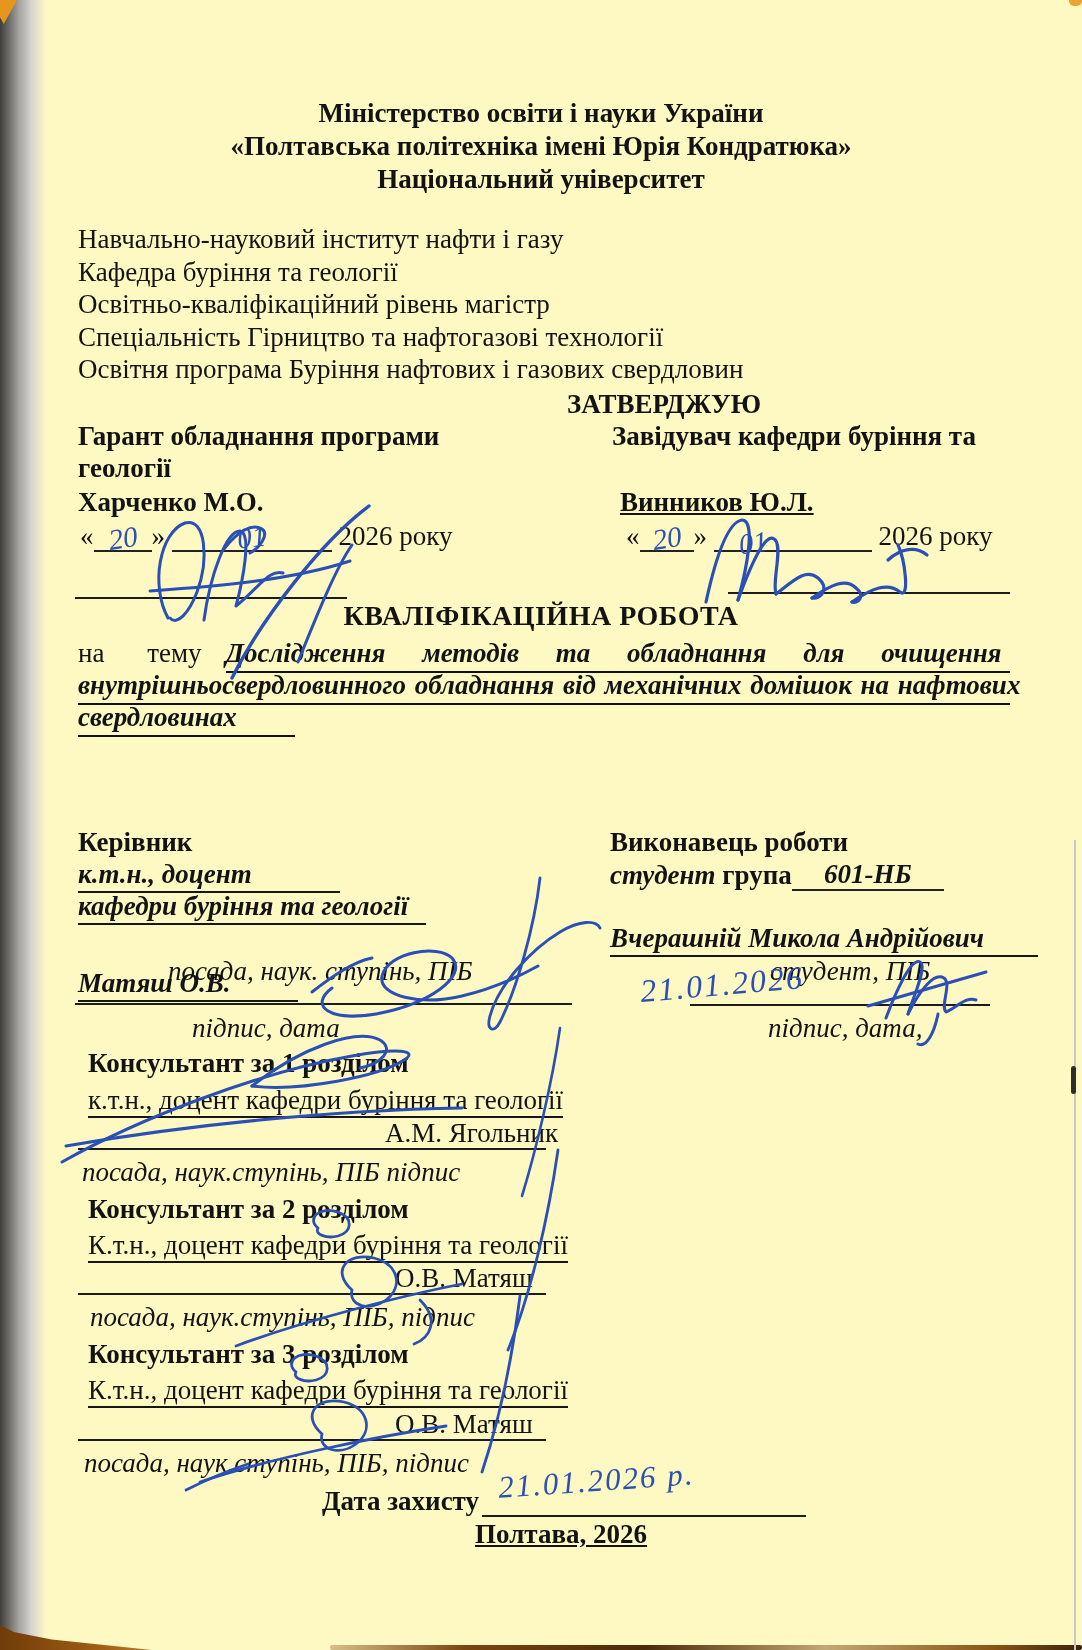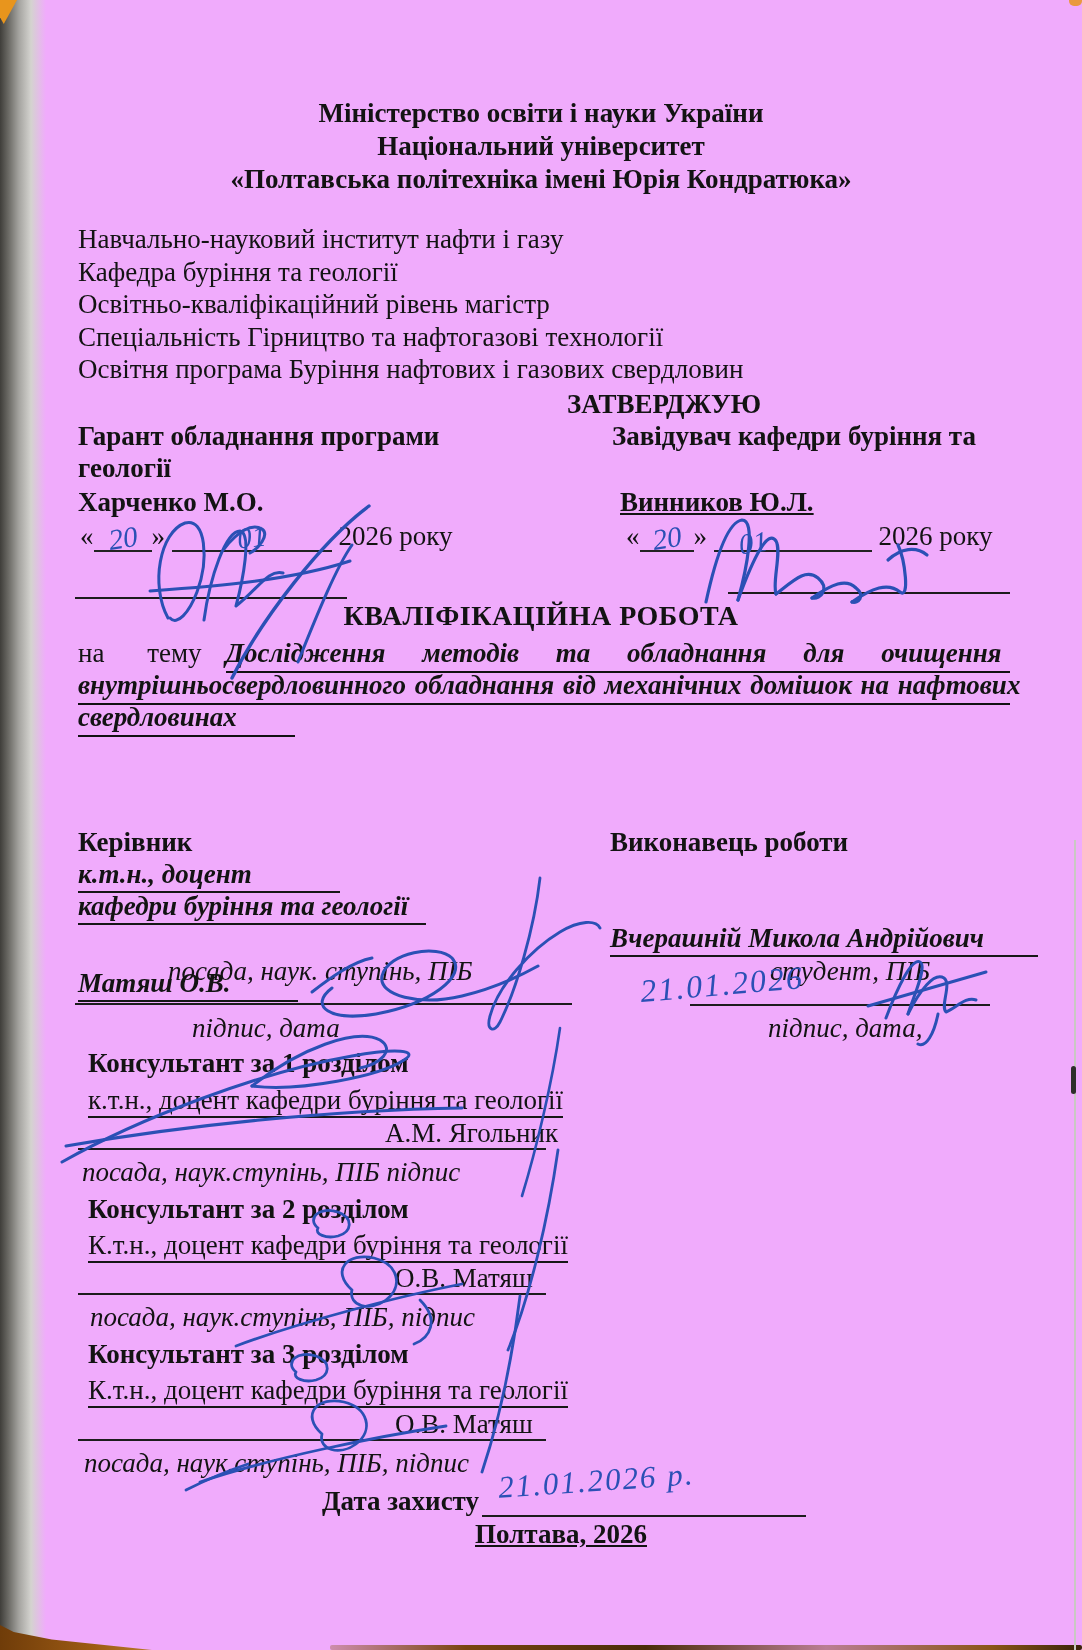--- a/index.html
+++ b/index.html
@@ -1,18 +1,18 @@
 <!DOCTYPE html>
 <html><head>
 <meta charset="utf-8">
 <style>
   html,body{margin:0;padding:0;background:#e9e9e9;}
   .page{
     position:relative;width:1082px;height:1650px;margin:0 auto;
-    background:#f0abfc;overflow:hidden;
+    background:#fef9c3;overflow:hidden;
     font-family:"Liberation Serif","DejaVu Serif",serif;color:#131313;
   }
   
   .edge-left{position:absolute;left:0;top:0;bottom:0;width:46px;
     background:linear-gradient(to right,#3f3e3a 0px,#6e6d68 9px,#a5a4a0 19px,#d4d3cf 31px,rgba(255,255,255,0) 46px);}
   .spine-orange-top{position:absolute;left:0;top:0;width:17px;height:24px;background:#e8951d;
     clip-path:polygon(0 0,100% 0,22% 100%,0 72%);}
   .speck-orange-top-right{position:absolute;left:1069px;top:0;width:13px;height:6px;background:#e8951d;opacity:.85;border-radius:0 0 5px 5px;}
   .corner-brown{position:absolute;left:0;bottom:0;width:152px;height:25px;
     background:linear-gradient(to right,#6f3c09,#9c5a14 60%,#b97a2a);
@@ -60,22 +60,22 @@
   <div class="edge-left"></div>
   <div class="spine-orange-top"></div>
   <div class="speck-orange-top-right"></div>
   <div class="corner-brown"></div>
   <div class="bottom-strip"></div>
   <div class="right-line"></div>
   <div class="right-line-blob"></div>
 
   <div class="abs fs ministry">
     <div>Міністерство освіти і науки України</div>
+    <div>«Полтавська політехніка імені Юрія Кондратюка»</div>
     <div>Національний університет</div>
-    <div>«Полтавська політехніка імені Юрія Кондратюка»</div>
   </div>
 
   <div class="abs fs info">
     <div>Навчально-науковий інститут нафти і газу</div>
     <div>Кафедра буріння та геології</div>
     <div>Освітньо-кваліфікаційний рівень магістр</div>
     <div>Спеціальність Гірництво та нафтогазові технології</div>
     <div>Освітня програма Буріння нафтових і газових свердловин</div>
   </div>
 
@@ -121,20 +121,24 @@
     <span class="bi ul" style="display:inline-block;width:348px;">кафедри буріння та геології</span>
   </div>
   <div class="abs fs" style="left:78px;top:922px;">
     <span class="bi ul" style="display:inline-block;width:220px;margin-top:45px;">Матяш О.В.</span>
   </div>
   <div class="abs fs i" style="left:168px;top:955px;">посада, наук. ступінь, ПІБ</div>
   <div class="sig-line" style="left:75px;top:1003px;width:497px;"></div>
   <div class="abs fs i" style="left:192px;top:1012px;">підпис, дата</div>
 
   <div class="abs fs b" style="left:610px;top:826px;">Виконавець роботи</div>
+  <div class="abs fs" style="left:610px;top:858px;">
+    <span class="bi">студент</span>
+    <span class="b">група</span><span class="dblank" style="width:152px;"><span class="bi">601-НБ</span></span>
+  </div>
   <div class="abs fs" style="left:610px;top:922px;">
     <span class="bi ul" style="display:inline-block;width:428px;">Вчерашній Микола Андрійович</span>
   </div>
   <div class="abs fs i" style="left:770px;top:955px;">студент, ПІБ</div>
   <div class="abs ink" style="left:640px;top:966px;font-size:32px;transform:rotate(-5deg);letter-spacing:2px;">21.01.2026</div>
   <div class="sig-line" style="left:690px;top:1004px;width:300px;"></div>
   <div class="abs fs i" style="left:768px;top:1012px;">підпис, дата,</div>
 
   <div class="abs fs b" style="left:88px;top:1047px;">Консультант за 1 розділом</div>
   <div class="abs fs" style="left:88px;top:1084px;">

